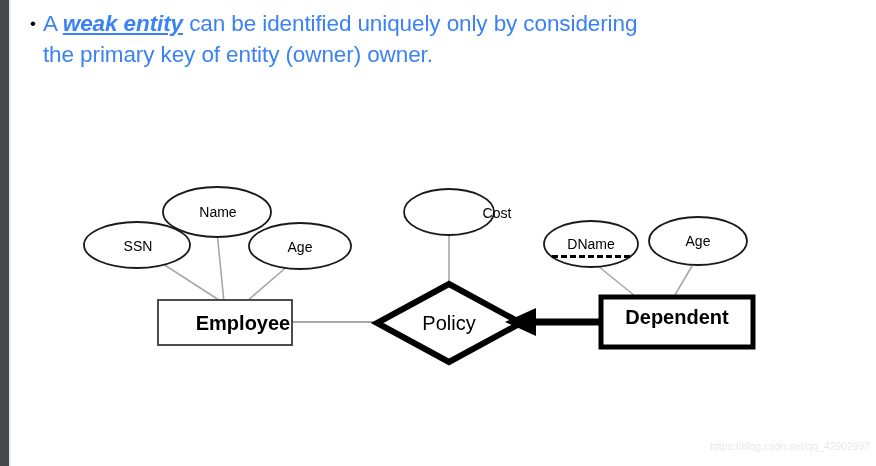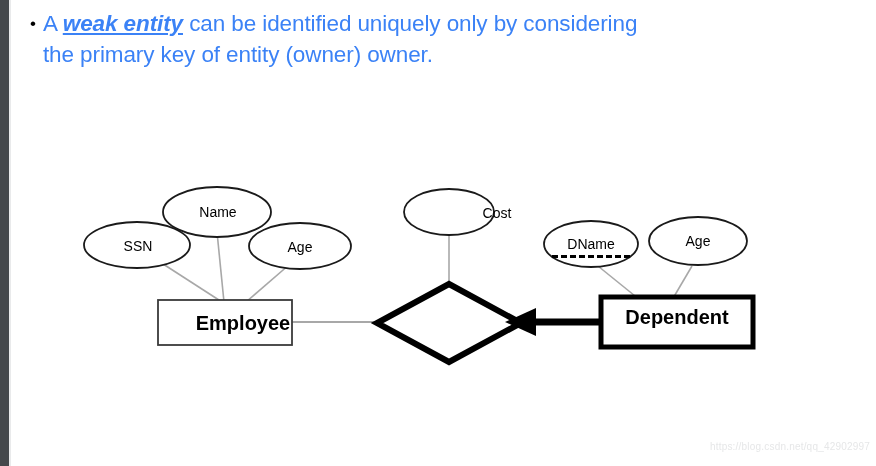--- a/index.html
+++ b/index.html
@@ -188,19 +188,20 @@
     <div class="dg-label attr-label" style="left:275px; top:237px; width:50px;">Age</div>
 
     <div class="dg-label attr-label" style="left:424px; top:203px; width:50px;margin-left:48px;">Cost</div>
 
     <div class="dg-label attr-label partial" style="left:552px; top:235px; width:78px;">DName</div>
 
     <div class="dg-label attr-label" style="left:673px; top:231px; width:50px;">Age</div>
 
     <div class="dg-label ent-label" style="left:176px; top:313px; width:134px;">Employee</div>
 
+    <div class="dg-label rel-label" style="left:399px; top:313px; width:100px;">Policy</div>
 
     <div class="dg-label ent-label" style="left:601px; top:307px; width:152px;">Dependent</div>
   </div>
 
   <div id="watermark">https://blog.csdn.net/qq_42902997</div>
 
 </div>
 
 </body></html>

